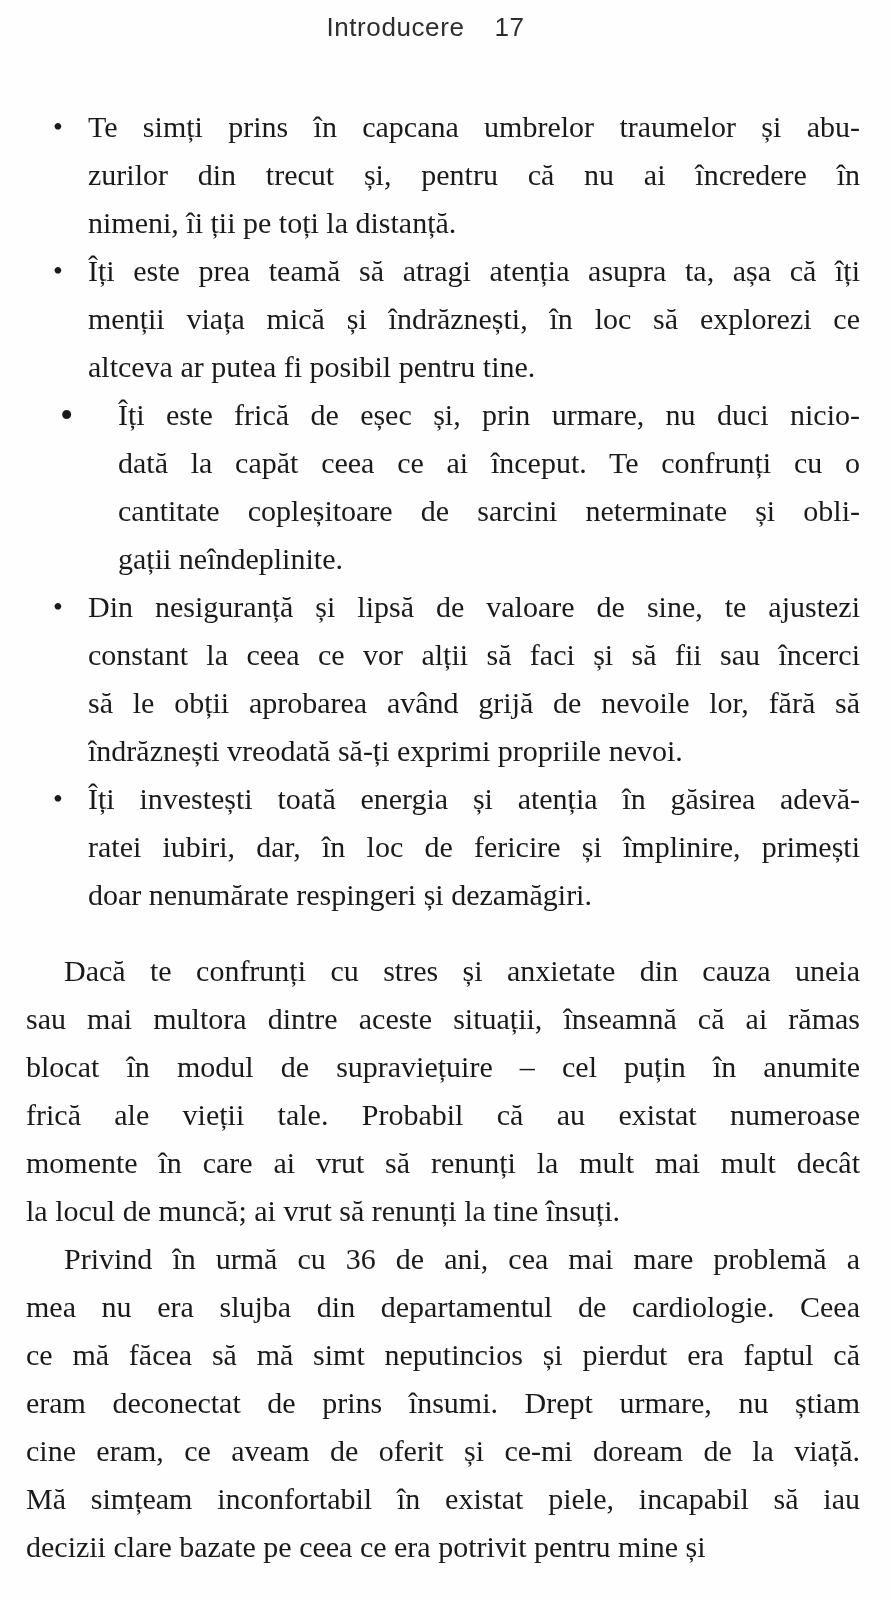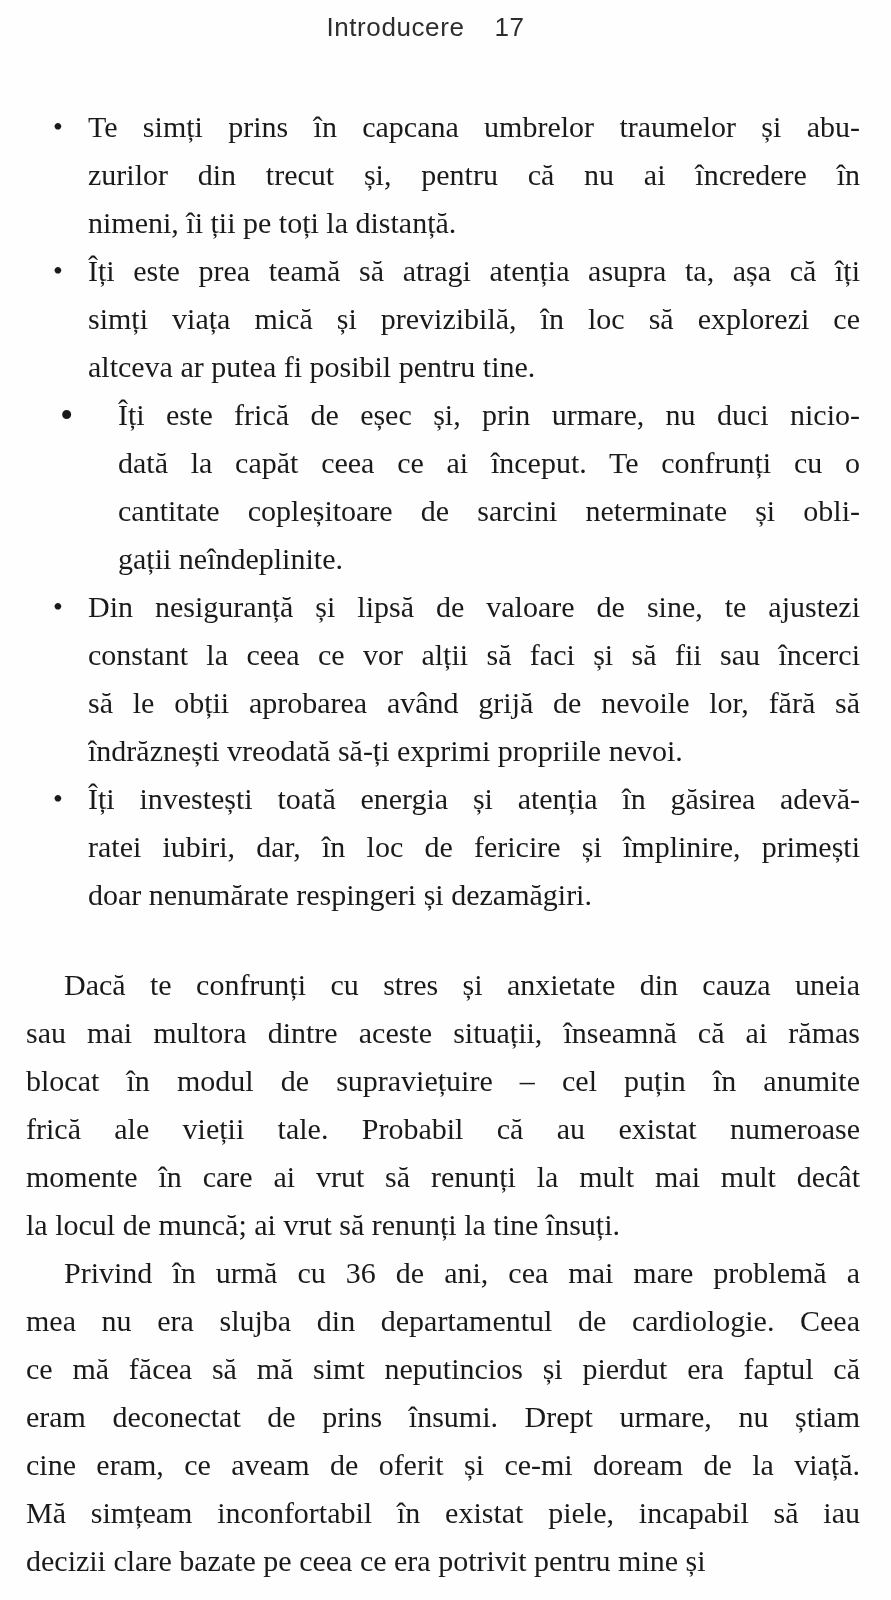--- a/index.html
+++ b/index.html
@@ -39,21 +39,21 @@
   }
   .bullet-item { position: relative; padding-left: 62px; }
   .bullet-item .marker {
     position: absolute;
     left: 27px; top: 0;
     line-height: 48px;
     font-size: 28px;
   }
   .bullet-item.big { padding-left: 92px; }
   .bullet-item.big .marker { left: 34px; font-size: 38px; }
-  .paragraphs { margin-top: 42px; }
+  .paragraphs { margin-top: 28px; }
   .para .line.first { text-indent: 38px; }
 </style>
 </head>
 <body>
 
 <header class="running-head">
   <span>Introducere</span>
   <span>17</span>
 </header>
 
@@ -64,21 +64,21 @@
     <div class="bullet-item">
       <span class="marker">•</span>
       <div class="line">Te simți prins în capcana umbrelor traumelor și abu-</div>
       <div class="line">zurilor din trecut și, pentru că nu ai încredere în</div>
       <div class="line last">nimeni, îi ții pe toți la distanță.</div>
     </div>
 
     <div class="bullet-item">
       <span class="marker">•</span>
       <div class="line">Îți este prea teamă să atragi atenția asupra ta, așa că îți</div>
-      <div class="line">simți viața mică și previzibilă, în loc să explorezi ce</div>
+      <div class="line">menții viața mică și îndrăznești, în loc să explorezi ce</div>
       <div class="line last">altceva ar putea fi posibil pentru tine.</div>
     </div>
 
     <div class="bullet-item big">
       <span class="marker">•</span>
       <div class="line">Îți este frică de eșec și, prin urmare, nu duci nicio-</div>
       <div class="line">dată la capăt ceea ce ai început. Te confrunți cu o</div>
       <div class="line">cantitate copleșitoare de sarcini neterminate și obli-</div>
       <div class="line last">gații neîndeplinite.</div>
     </div>

